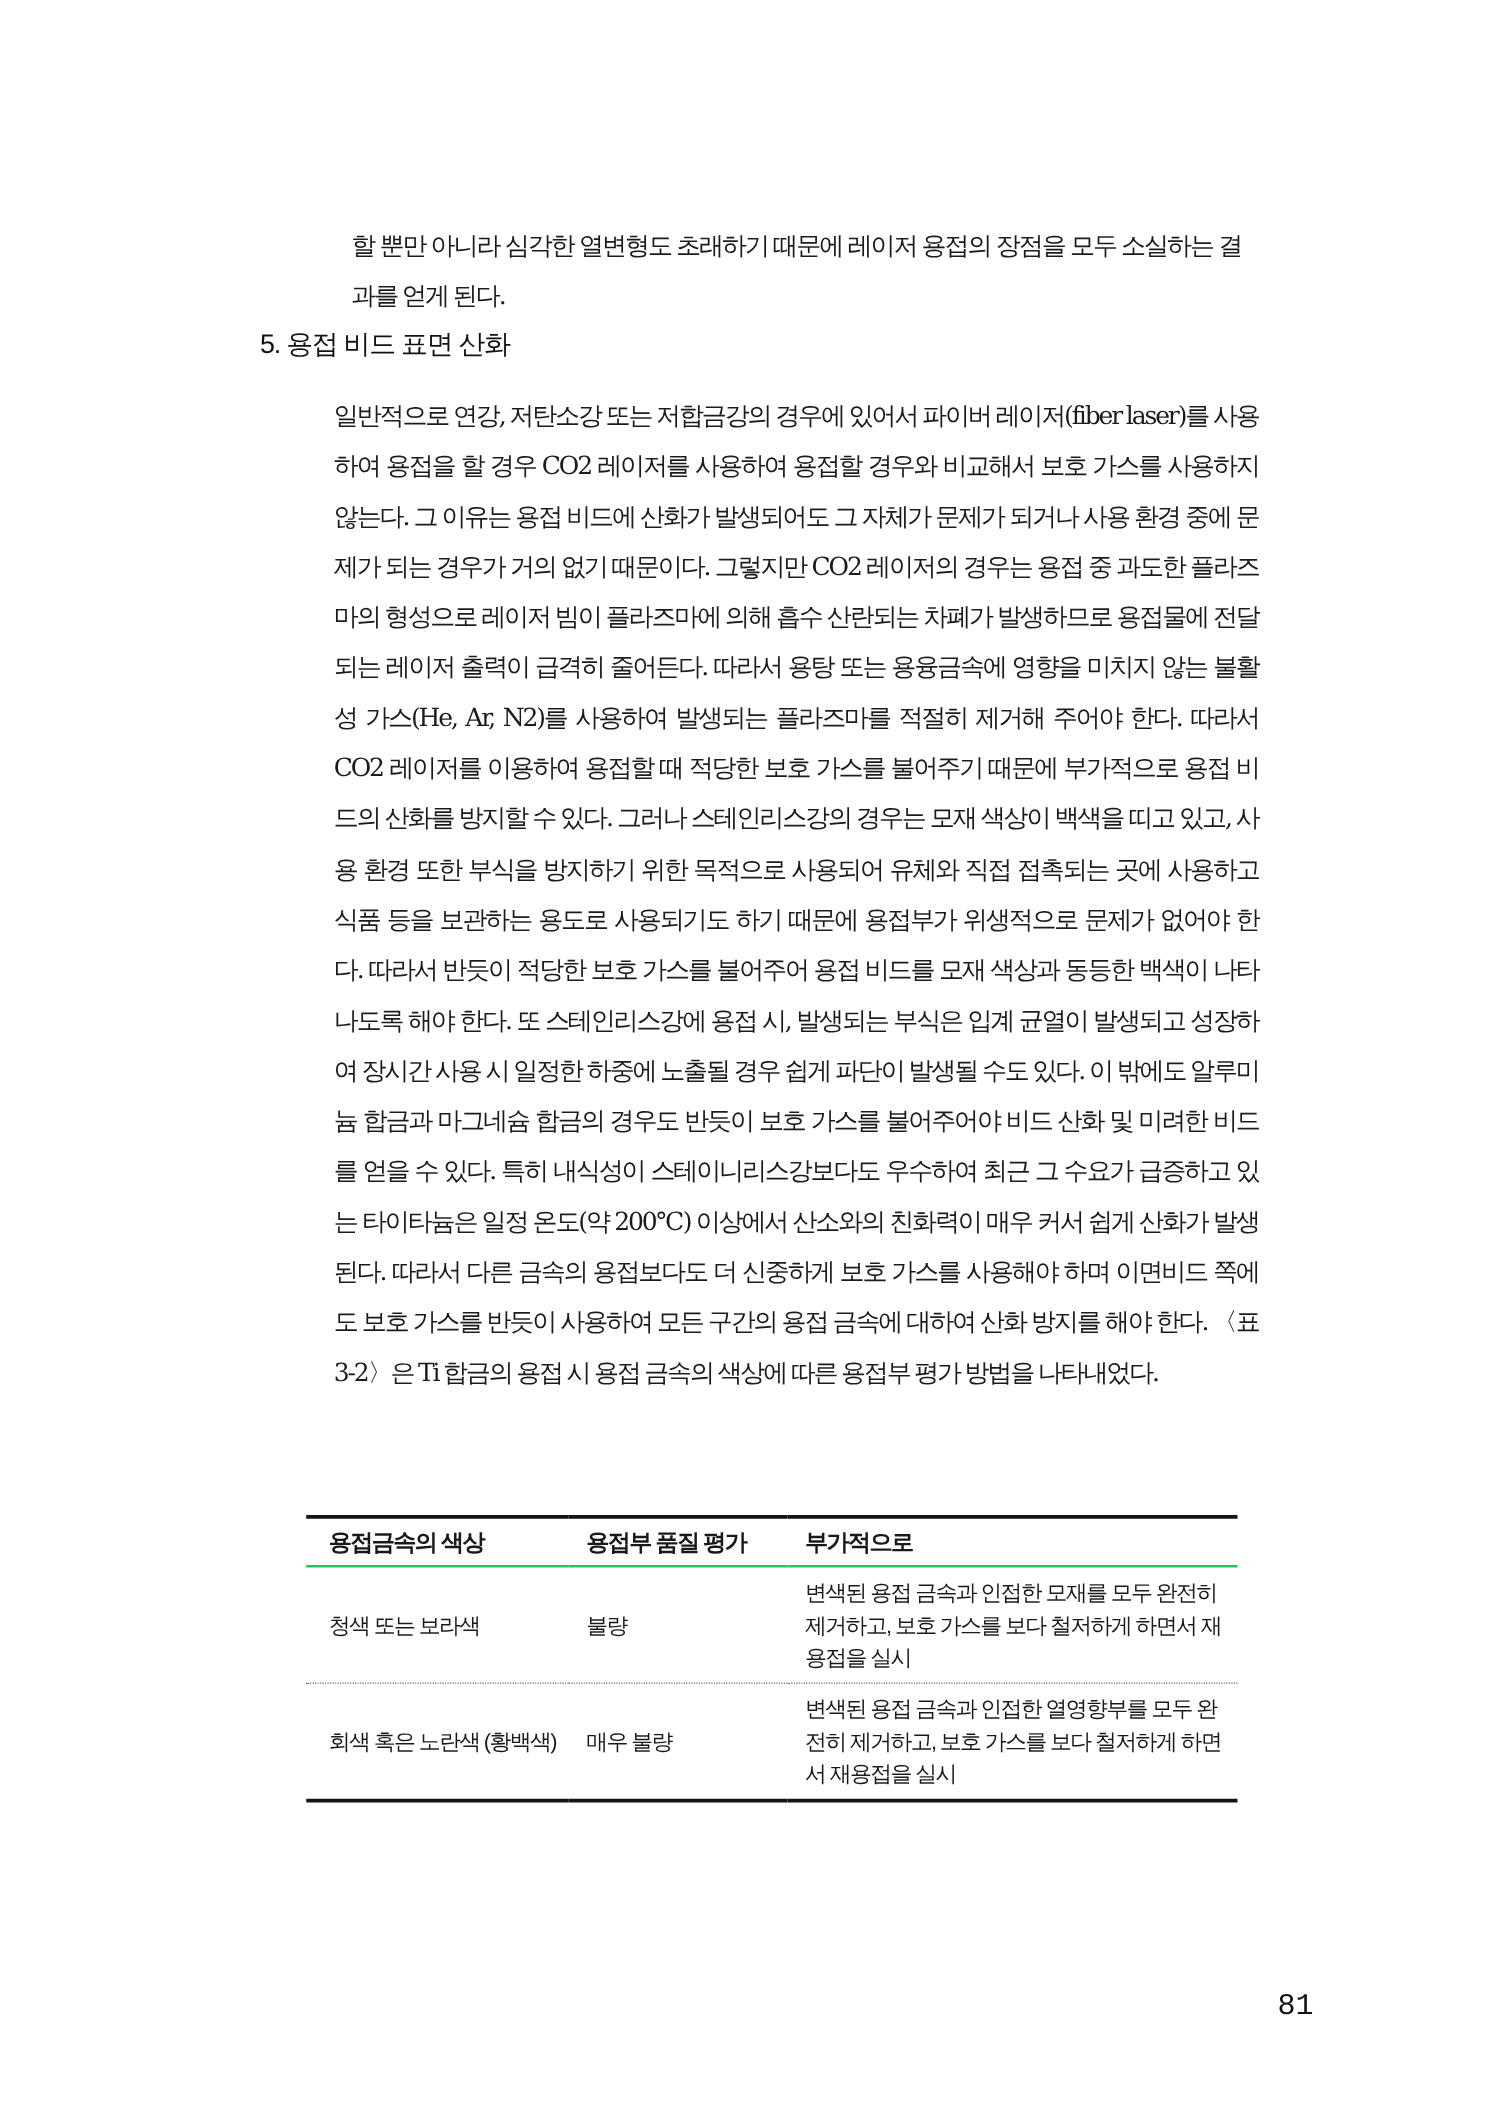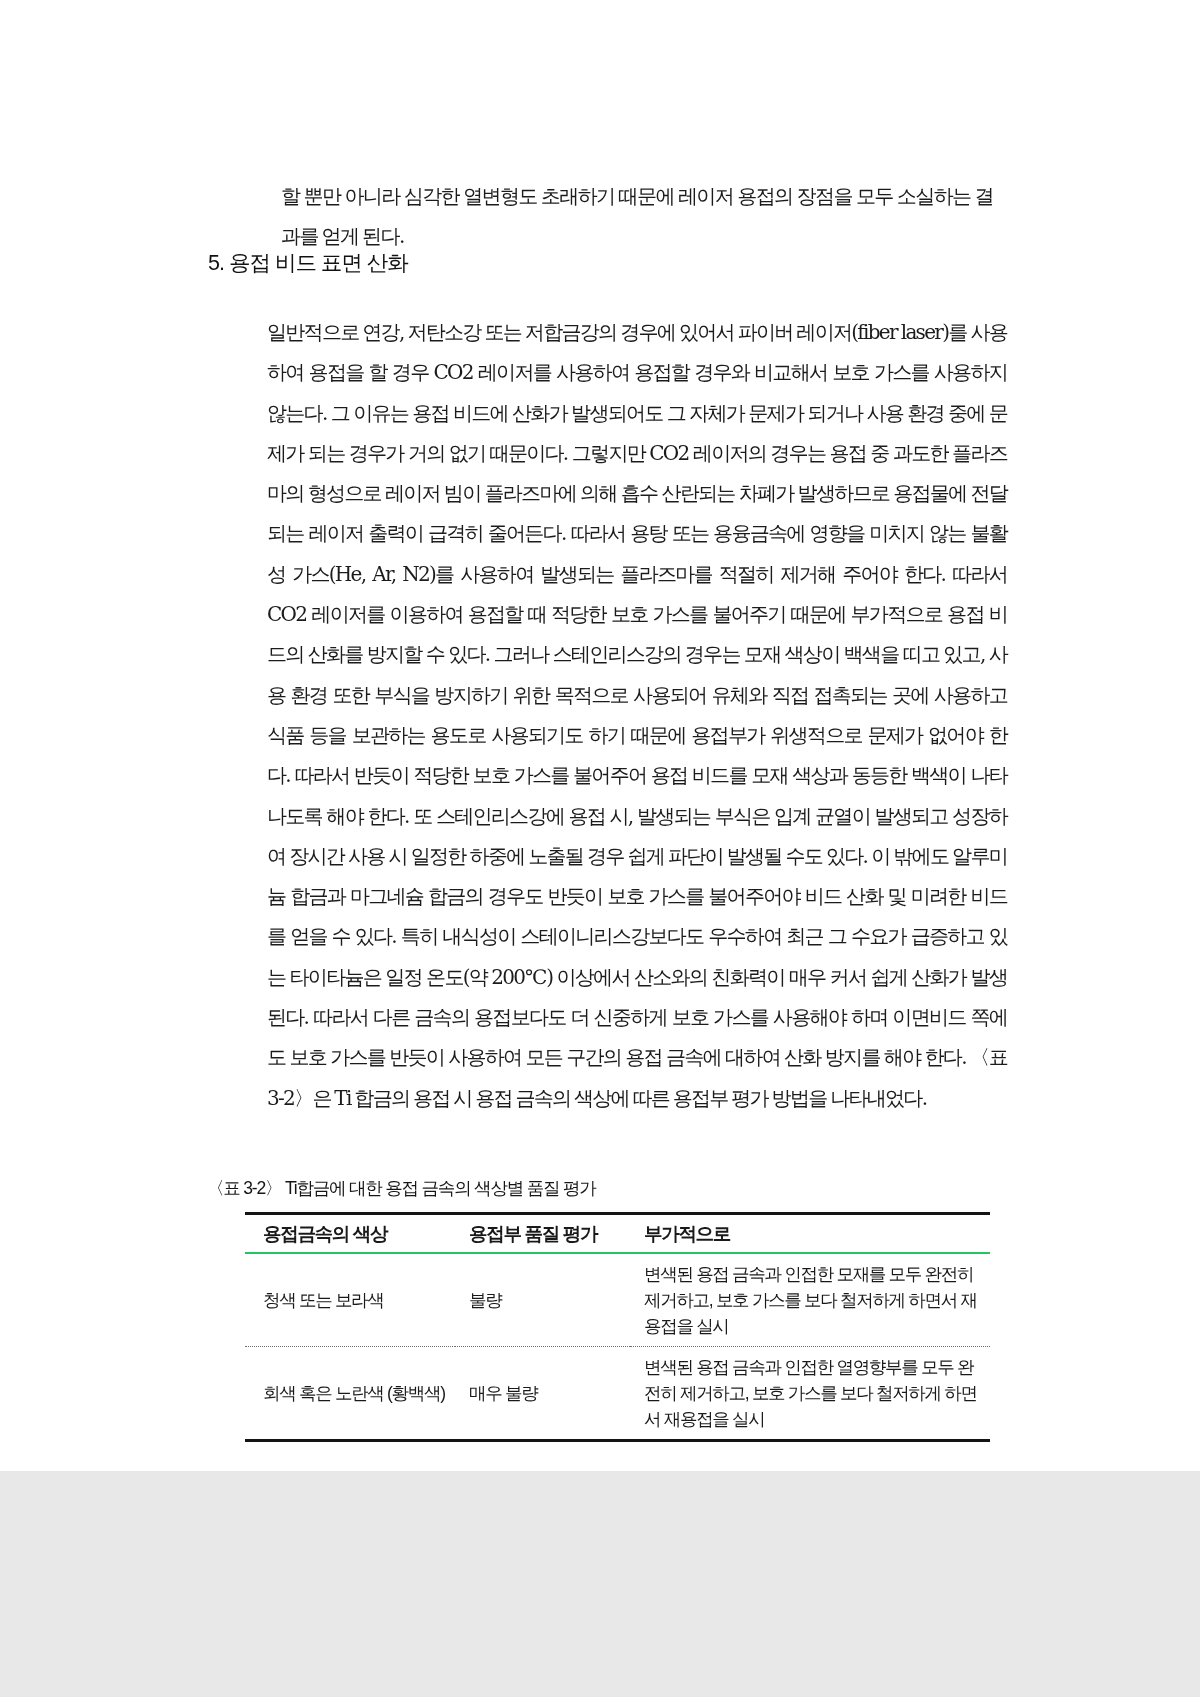--- a/index.html
+++ b/index.html
@@ -3,21 +3,21 @@
 <meta charset="utf-8">
 <style>
   html, body {
     margin: 0;
     padding: 0;
     background: #e8e8e8;
   }
   .page {
     position: relative;
     width: 1200px;
-    height: 1471px;
+    height: 1697px;
     margin: 0 auto;
     background: #ffffff;
     color: #161616;
     overflow: hidden;
   }
   
   .serif {
     font-family: "DejaVu Serif", "Liberation Serif", serif;
   }
   .sans {
@@ -31,21 +31,21 @@
     font-size: 20px;
     line-height: 40px;
     letter-spacing: -1.6px;
     word-spacing: -1px;
     text-align: justify;
     color: #1b1b1b;
   }
   .section-heading {
     position: absolute;
     left: 208px;
-    top: 248px;
+    top: 260px;
     font-size: 21.5px;
     font-weight: 500;
     letter-spacing: -1px;
     color: #111;
   }
   .body-par {
     position: absolute;
     left: 255px;
     top: 292px;
     width: 740px;
@@ -111,21 +111,20 @@
 <body>
 
 <div class="page">
 
   <p class="intro serif">할 뿐만 아니라 심각한 열변형도 초래하기 때문에 레이저 용접의 장점을 모두 소실하는 결과를 얻게 된다.</p>
 
   <div class="section-heading sans">5. 용접 비드 표면 산화</div>
 
   <p class="body-par serif">일반적으로 연강, 저탄소강 또는 저합금강의 경우에 있어서 파이버 레이저(fiber laser)를 사용하여 용접을 할 경우 CO2 레이저를 사용하여 용접할 경우와 비교해서 보호 가스를 사용하지 않는다. 그 이유는 용접 비드에 산화가 발생되어도 그 자체가 문제가 되거나 사용 환경 중에 문제가 되는 경우가 거의 없기 때문이다. 그렇지만 CO2 레이저의 경우는 용접 중 과도한 플라즈마의 형성으로 레이저 빔이 플라즈마에 의해 흡수 산란되는 차폐가 발생하므로 용접물에 전달되는 레이저 출력이 급격히 줄어든다. 따라서 용탕 또는 용융금속에 영향을 미치지 않는 불활성 가스(He, Ar, N2)를 사용하여 발생되는 플라즈마를 적절히 제거해 주어야 한다. 따라서 CO2 레이저를 이용하여 용접할 때 적당한 보호 가스를 불어주기 때문에 부가적으로 용접 비드의 산화를 방지할 수 있다. 그러나 스테인리스강의 경우는 모재 색상이 백색을 띠고 있고, 사용 환경 또한 부식을 방지하기 위한 목적으로 사용되어 유체와 직접 접촉되는 곳에 사용하고 식품 등을 보관하는 용도로 사용되기도 하기 때문에 용접부가 위생적으로 문제가 없어야 한다. 따라서 반듯이 적당한 보호 가스를 불어주어 용접 비드를 모재 색상과 동등한 백색이 나타나도록 해야 한다. 또 스테인리스강에 용접 시, 발생되는 부식은 입계 균열이 발생되고 성장하여 장시간 사용 시 일정한 하중에 노출될 경우 쉽게 파단이 발생될 수도 있다. 이 밖에도 알루미늄 합금과 마그네슘 합금의 경우도 반듯이 보호 가스를 불어주어야 비드 산화 및 미려한 비드를 얻을 수 있다. 특히 내식성이 스테이니리스강보다도 우수하여 최근 그 수요가 급증하고 있는 타이타늄은 일정 온도(약 200℃) 이상에서 산소와의 친화력이 매우 커서 쉽게 산화가 발생된다. 따라서 다른 금속의 용접보다도 더 신중하게 보호 가스를 사용해야 하며 이면비드 쪽에도 보호 가스를 반듯이 사용하여 모든 구간의 용접 금속에 대하여 산화 방지를 해야 한다. 〈표 3-2〉은 Ti 합금의 용접 시 용접 금속의 색상에 따른 용접부 평가 방법을 나타내었다.</p>
 
-  <div class="table-caption sans">〈표 3-2〉 Ti합금에 대한 용접 금속의 색상별 품질 평가</div>
 
   <table class="quality">
     <colgroup>
       <col style="width:210px">
       <col style="width:175px">
       <col style="width:360px">
     </colgroup>
     <thead>
       <tr>
         <th class="c1">용접금속의 색상</th>

